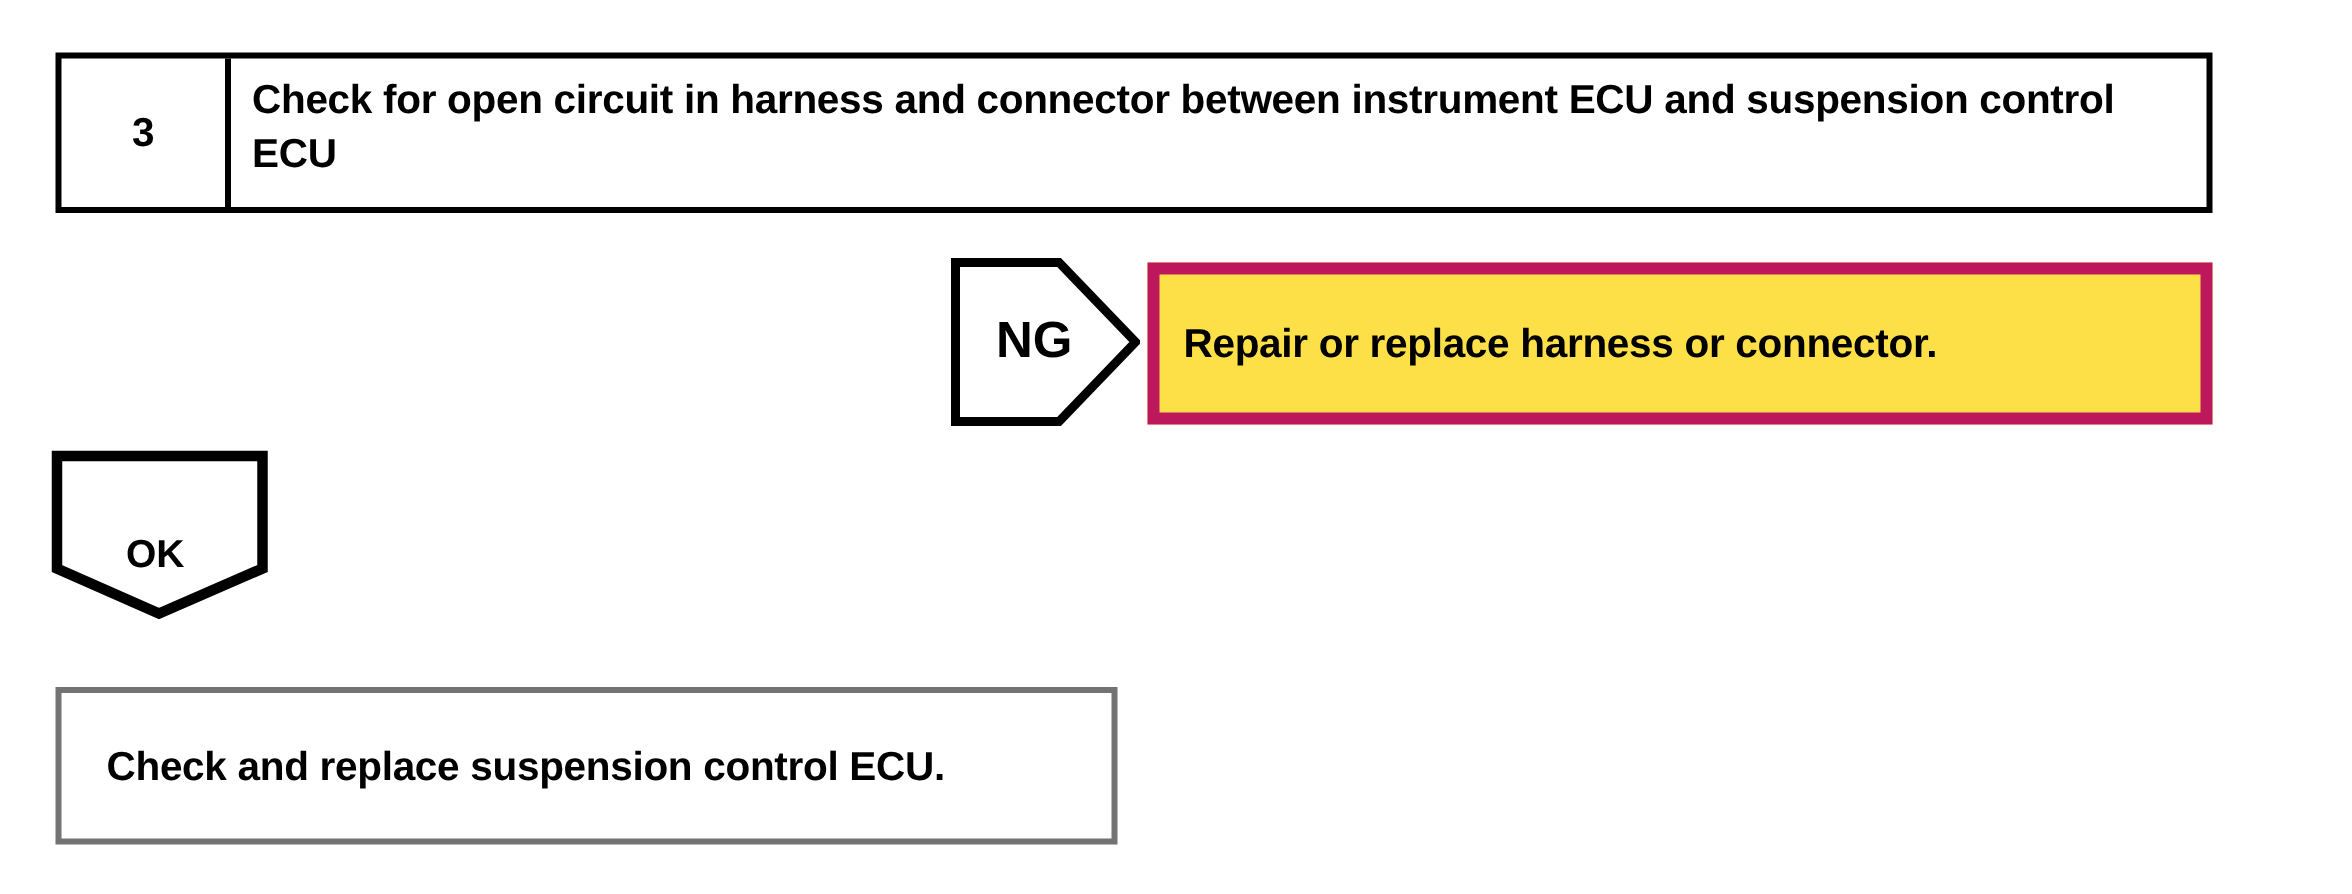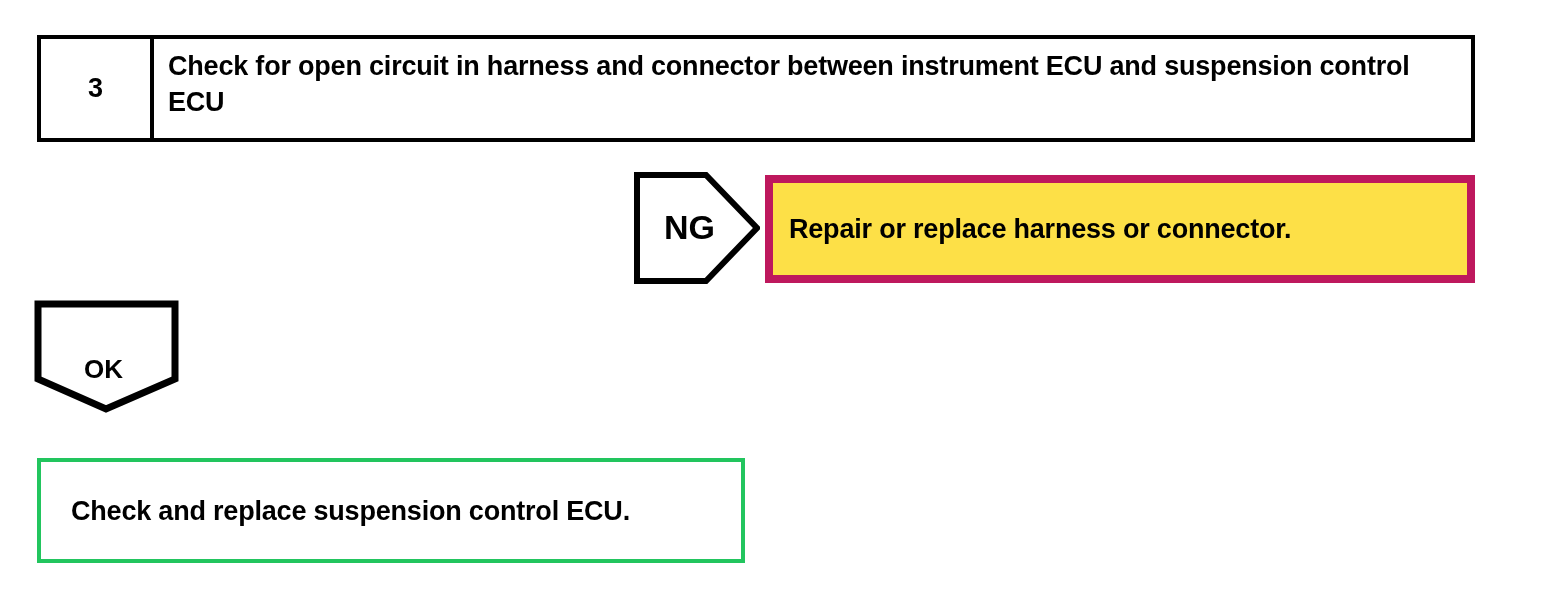--- a/index.html
+++ b/index.html
@@ -130,21 +130,21 @@
   }
 
   
   .final-box {
     position: absolute;
     left: 37px;
     top: 458px;
     width: 708px;
     height: 105px;
     box-sizing: border-box;
-    border: 4px solid #22c55e;
+    border: 4px solid #737373;
     background: #ffffff;
     display: flex;
     align-items: center;
   }
   .final-text {
     font-size: 27px;
     font-weight: bold;
     line-height: 34px;
     padding-left: 30px;
     letter-spacing: -0.2px;

